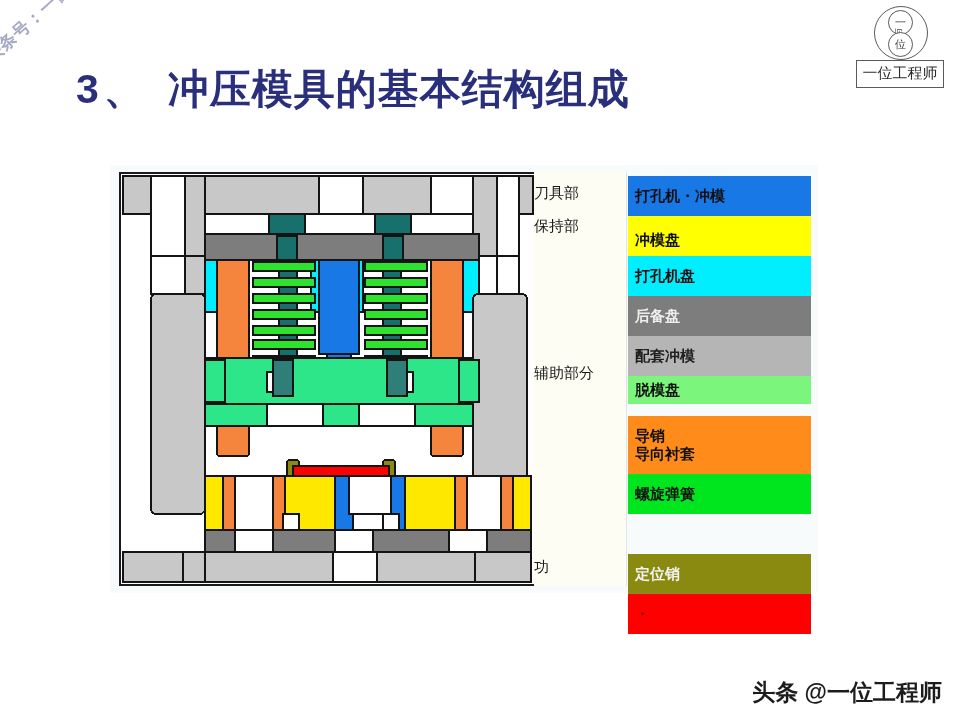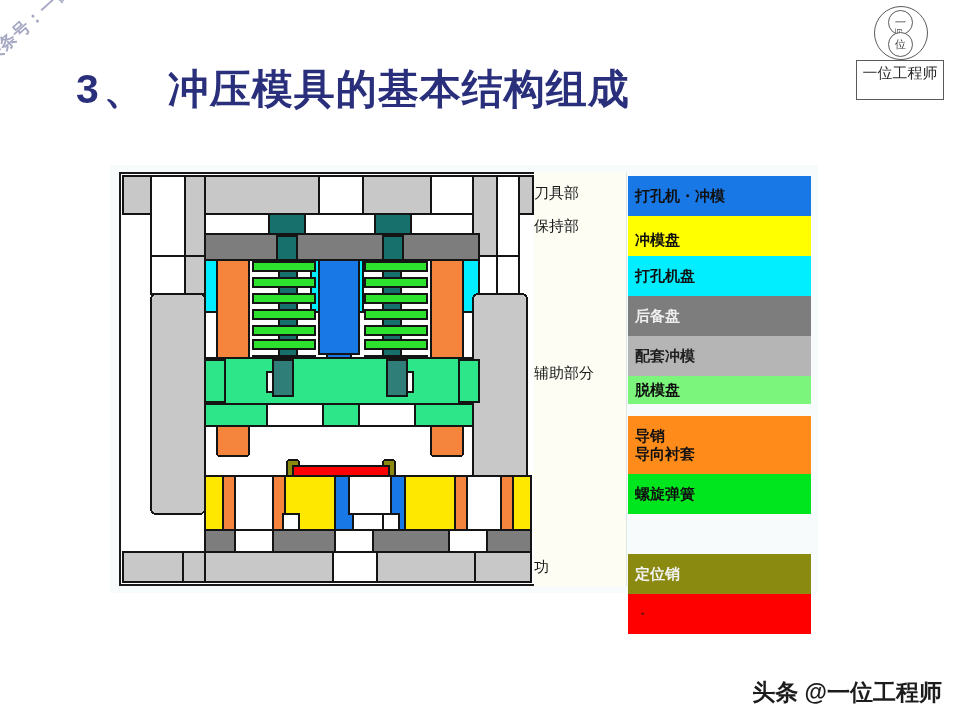--- a/index.html
+++ b/index.html
@@ -77,21 +77,21 @@
   #logo .mid {
     position: absolute;
     left: 44px; top: 22px;
     font-size: 9px;
     color: #4a4a4a;
     transform: rotate(-90deg);
   }
   #logo .plate {
     position: absolute;
     left: 6px; top: 56px;
-    width: 88px; height: 40px;
+    width: 88px; height: 28px;
     border: 1.4px solid #5a5a5a;
     background: #fff;
     box-sizing: border-box;
     font-size: 15px;
     line-height: 24px;
     text-align: center;
     color: #2b2b2b;
     letter-spacing: 0px;
   }
 

